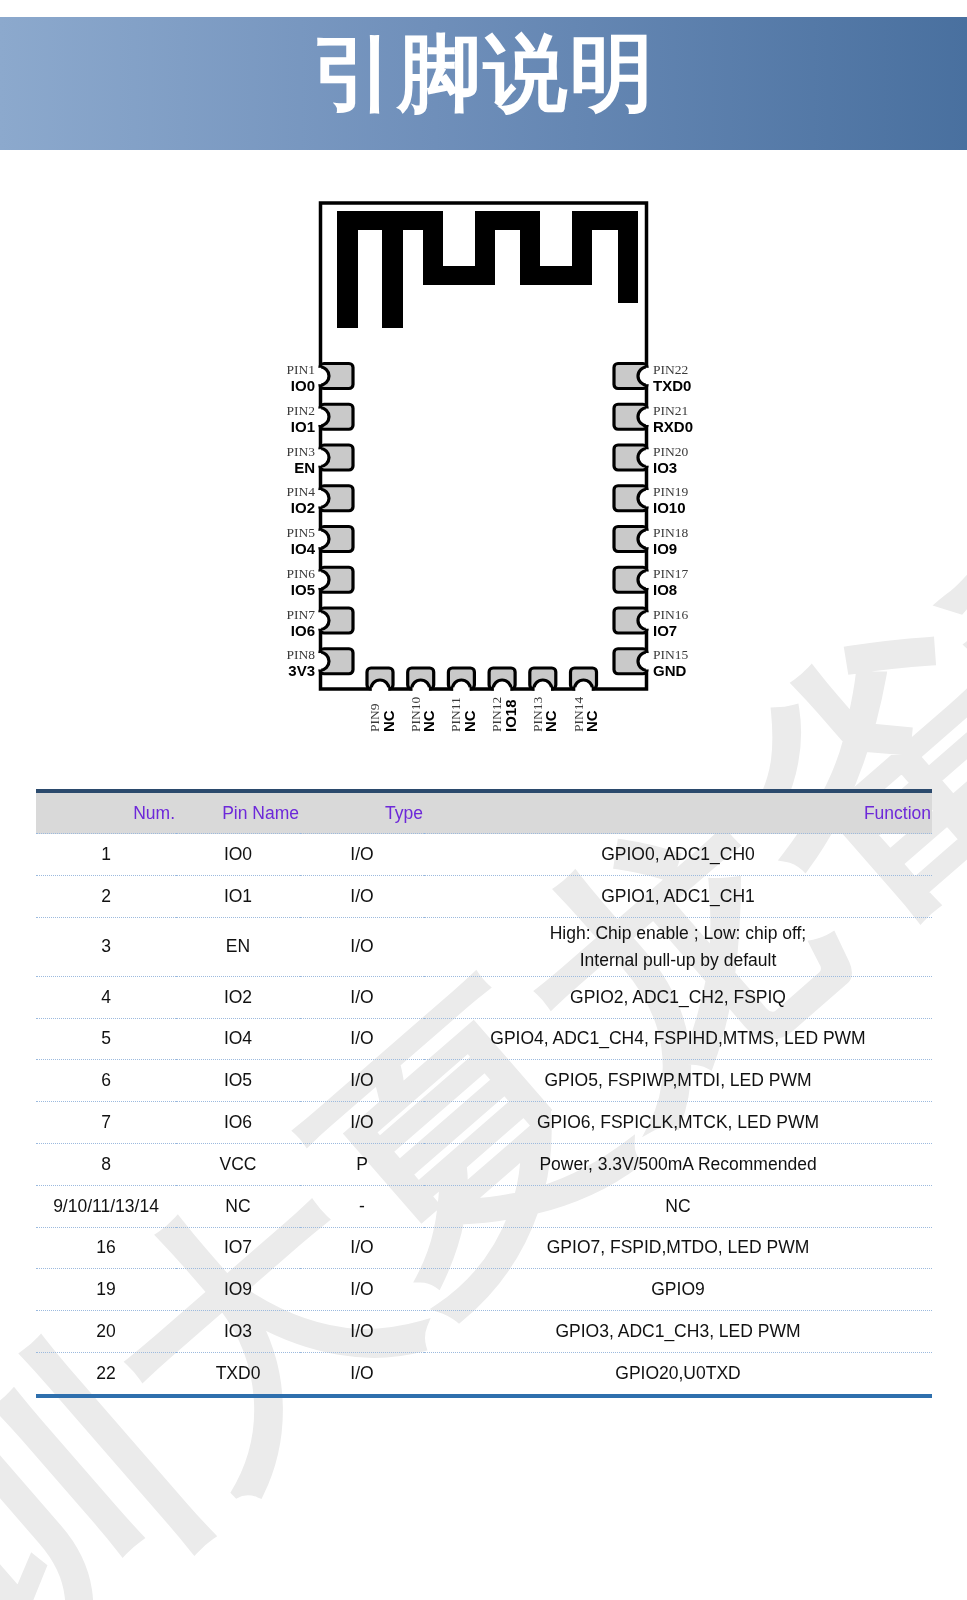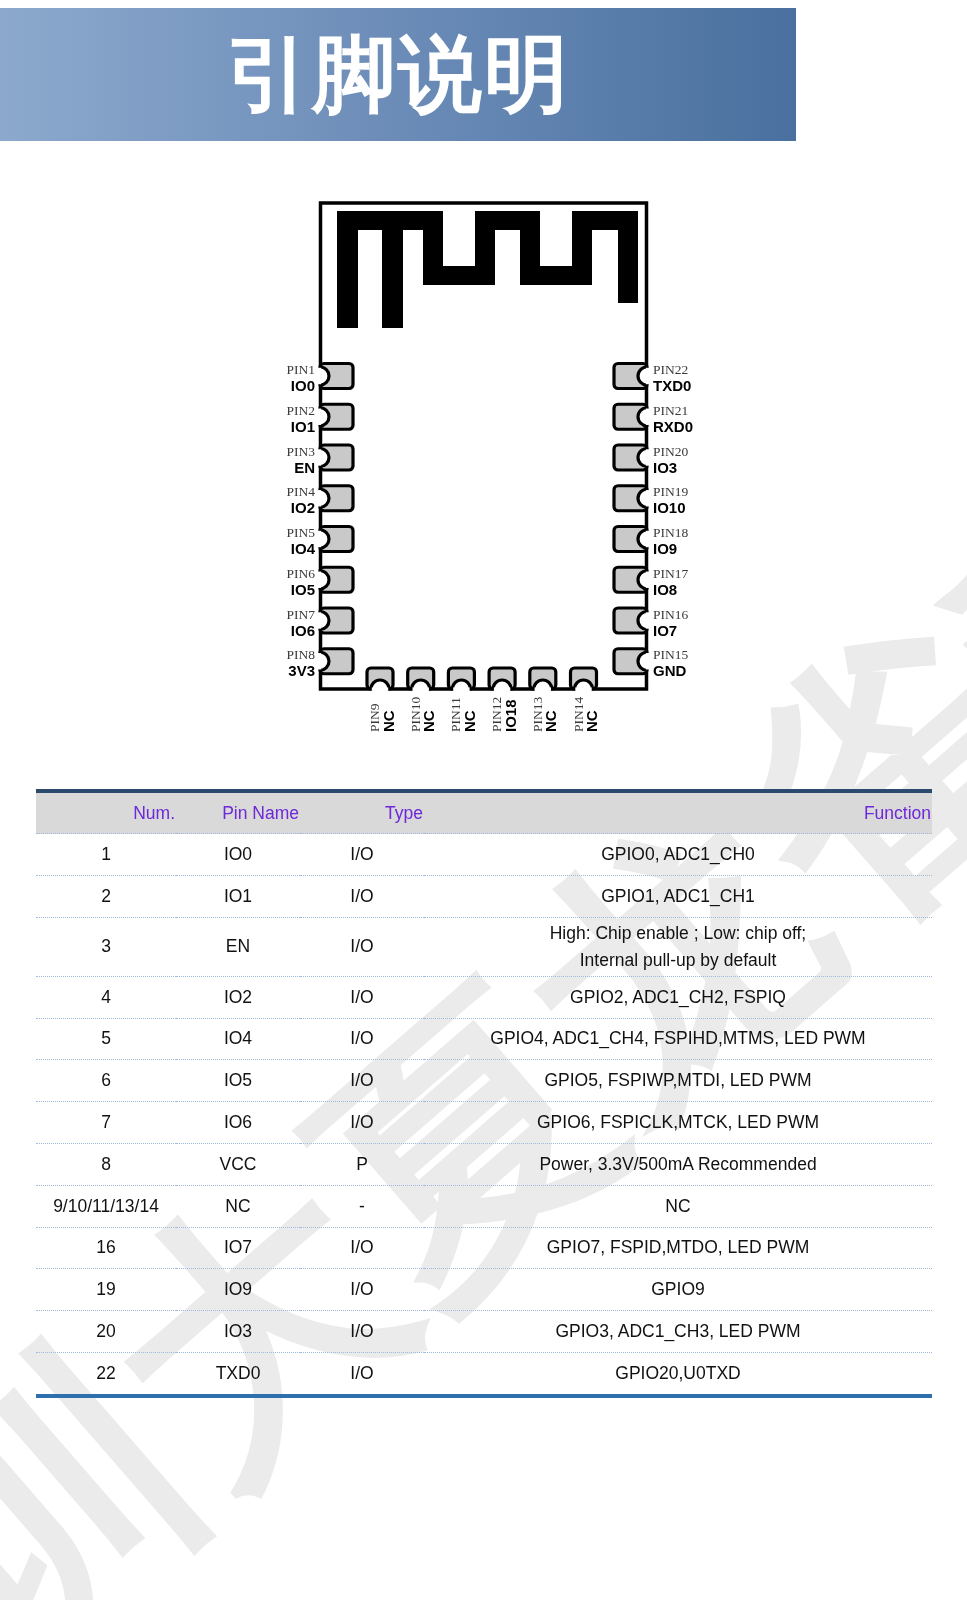--- a/index.html
+++ b/index.html
@@ -3,23 +3,23 @@
 <meta charset="utf-8">
 <style>
   html,body{margin:0;padding:0;background:#fff;}
   #page{
     position:relative;width:967px;height:1600px;margin:0 auto;
     background:#fff;overflow:hidden;
     font-family:"Liberation Sans","DejaVu Sans",sans-serif;
   }
   
   .banner{
-    position:absolute;left:0;top:8px;width:796px;height:133px;
+    position:absolute;left:0;top:17px;width:967px;height:133px;
     background:linear-gradient(90deg,#8ca9cd 0%,#6f8fba 45%,#49709f 100%);
-    display:flex;align-items:center;justify-content:center;
+    display:flex;align-items:flex-start;justify-content:center;
   }
   .banner h1{
     margin:0;color:#ffffff;font-size:84px;font-weight:bold;letter-spacing:2px;
     font-family:"Liberation Sans","DejaVu Sans",sans-serif;
   }
   
   .watermark{
     position:absolute;left:-520px;top:940px;width:2050px;height:340px;
     transform:rotate(-41deg);transform-origin:50% 50%;
     font-size:275px;font-weight:bold;color:#ebebeb;

